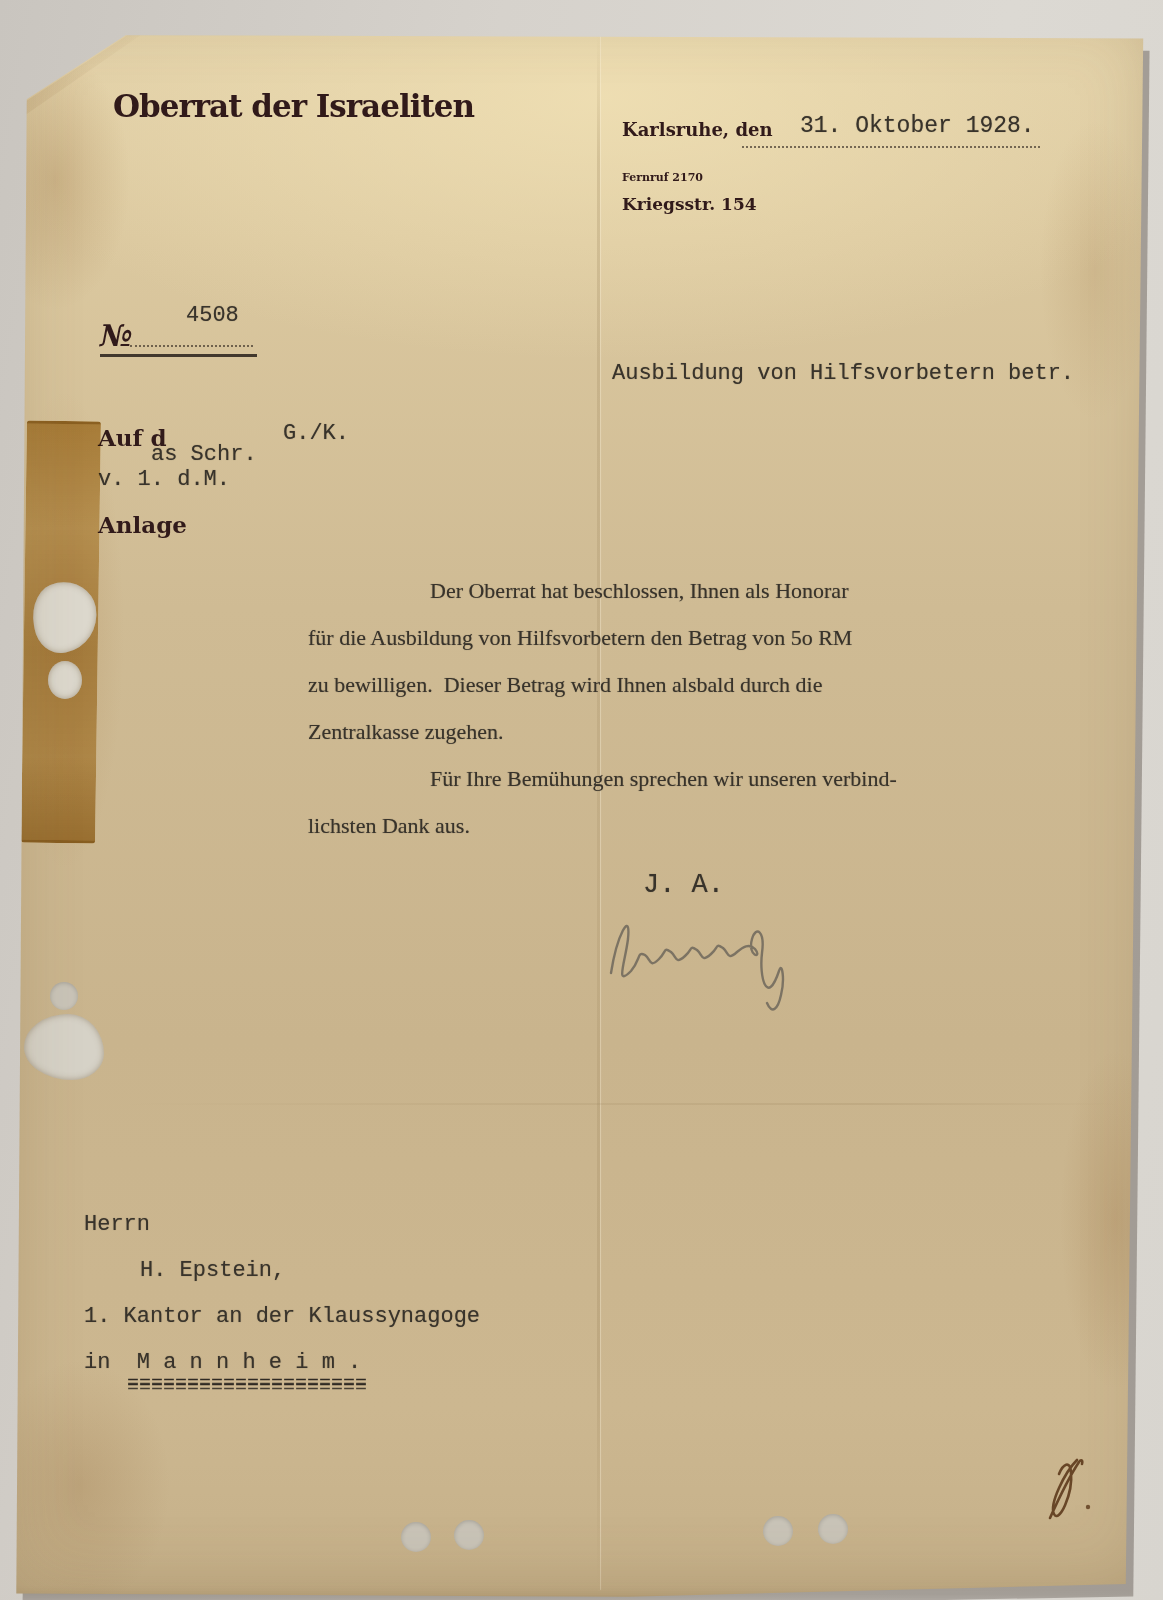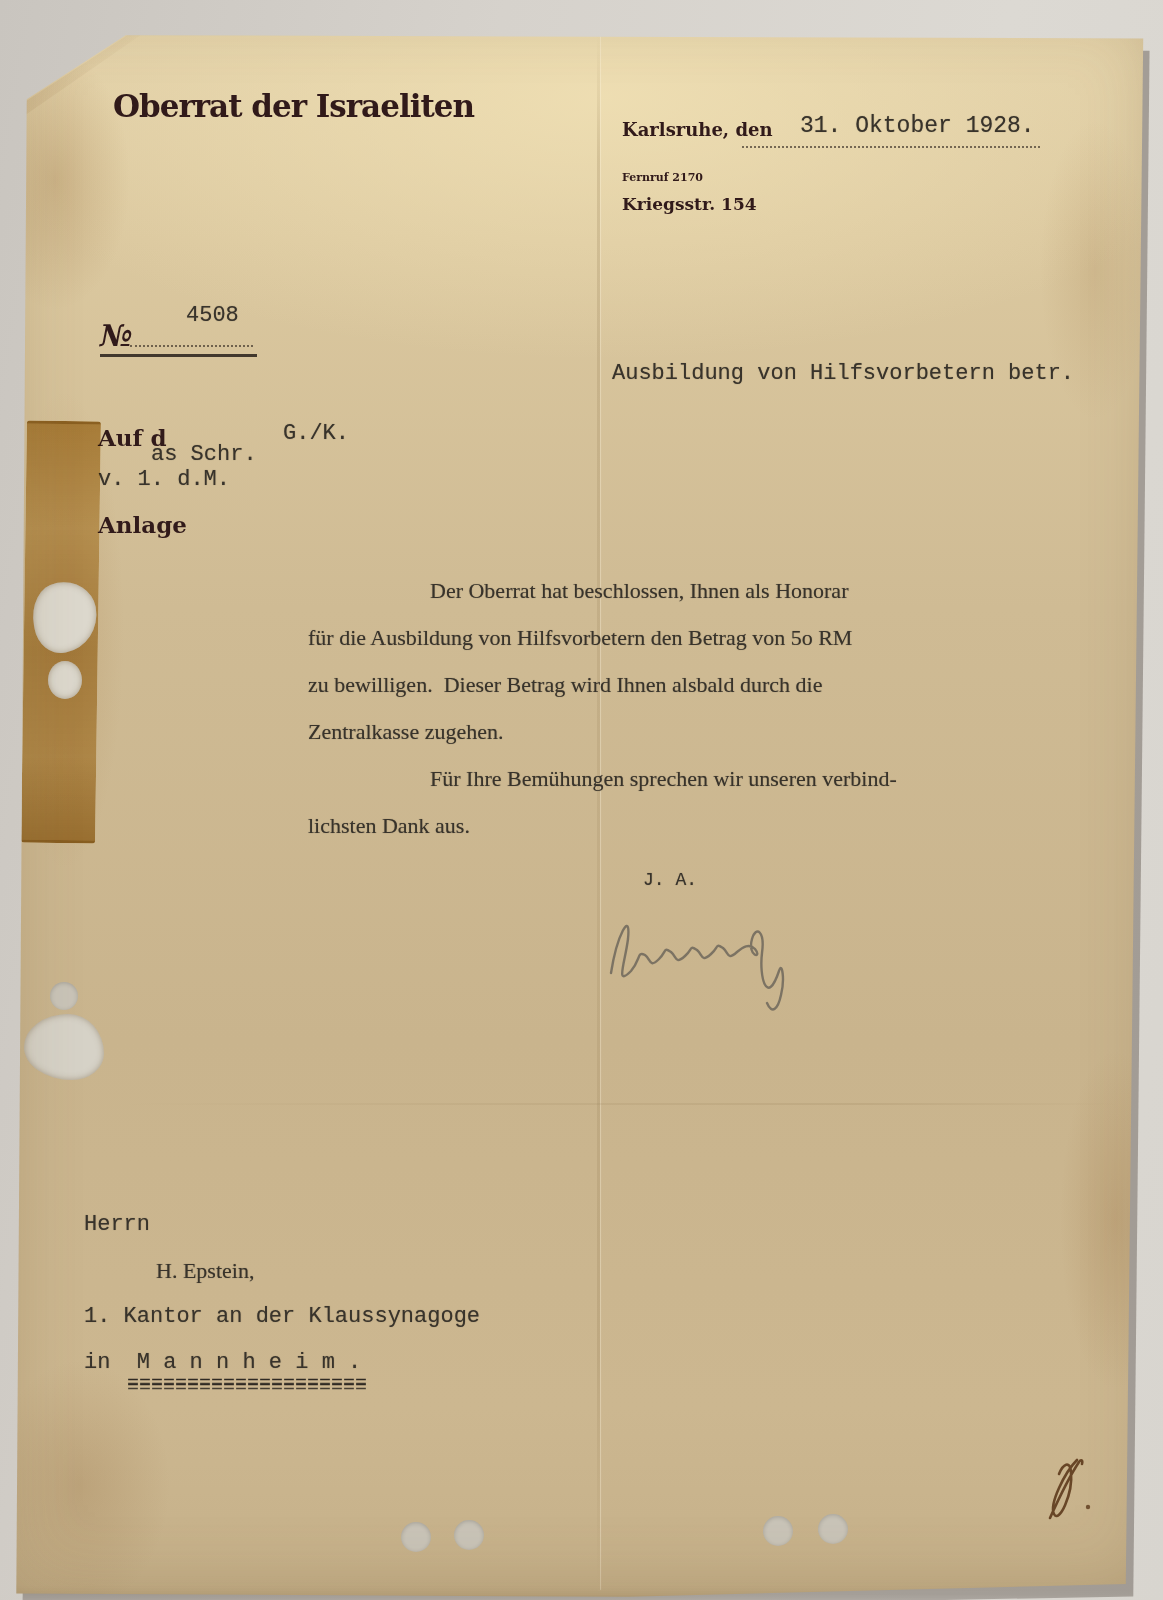--- a/index.html
+++ b/index.html
@@ -91,27 +91,27 @@
 
     <div style="position:absolute;left:308px;top:578px;width:790px;height:290px;">
       <div class="body-line indent" style="top:0;">Der Oberrat hat beschlossen, Ihnen als Honorar</div>
       <div class="body-line" style="top:47px;">für die Ausbildung von Hilfsvorbetern den Betrag von 5o RM</div>
       <div class="body-line" style="top:94px;">zu bewilligen.  Dieser Betrag wird Ihnen alsbald durch die</div>
       <div class="body-line" style="top:141px;">Zentralkasse zugehen.</div>
       <div class="body-line indent" style="top:188px;">Für Ihre Bemühungen sprechen wir unseren verbind-</div>
       <div class="body-line" style="top:235px;">lichsten Dank aus.</div>
     </div>
 
-    <div class="typed" style="left:643px;top:870px;font-size:18px;">J. A.</div>
+    <div class="typed" style="left:643px;top:870px;font-size:27px;">J. A.</div>
     <svg class="sig" viewBox="0 0 210 135">
       <path d="M16 78 C22 40 36 14 33 44 C30 68 20 92 36 76 C46 64 42 56 50 60 C56 64 54 74 64 64 C72 56 68 52 76 57 C82 62 80 70 90 61 C98 54 94 50 102 55 C108 60 106 68 116 59 C124 52 120 48 128 53 C134 58 132 66 142 57 C148 52 154 48 160 54 C168 64 152 62 157 44 C161 30 170 36 167 58 C164 82 172 112 184 76 C187 66 190 84 186 100 C183 114 177 120 172 108" stroke="#6e675c" stroke-width="2.4" fill="none" stroke-linecap="round" opacity="0.85"></path>
     </svg>
 
     <div class="typed" style="left:84px;top:1212px;">Herrn</div>
-    <div class="typed" style="left:156px;top:1258px;font-family:Liberation Serif, serif;">H. Epstein,</div>
+    <div class="typed" style="left:140px;top:1258px;">H. Epstein,</div>
     <div class="typed" style="left:84px;top:1304px;">1. Kantor an der Klaussynagoge</div>
     <div class="typed" style="left:84px;top:1350px;">in  M a n n h e i m .</div>
     <div class="typed equals" style="left:127px;top:1372px;">====================</div>
 
     <svg class="paraph" viewBox="0 0 62 88">
       <path d="M42 10 C30 22 14 54 19 64 C24 74 38 44 36 22 C35 10 28 14 24 24 M15 68 C24 48 36 24 44 12 C46 9 48 10 47 14" stroke="#5d3a1c" stroke-width="2.6" fill="none" stroke-linecap="round" opacity="0.9"></path>
       <circle cx="53" cy="57" r="2.2" fill="#5d3a1c" opacity="0.8"></circle>
     </svg>
 
     <div class="tape"></div>

